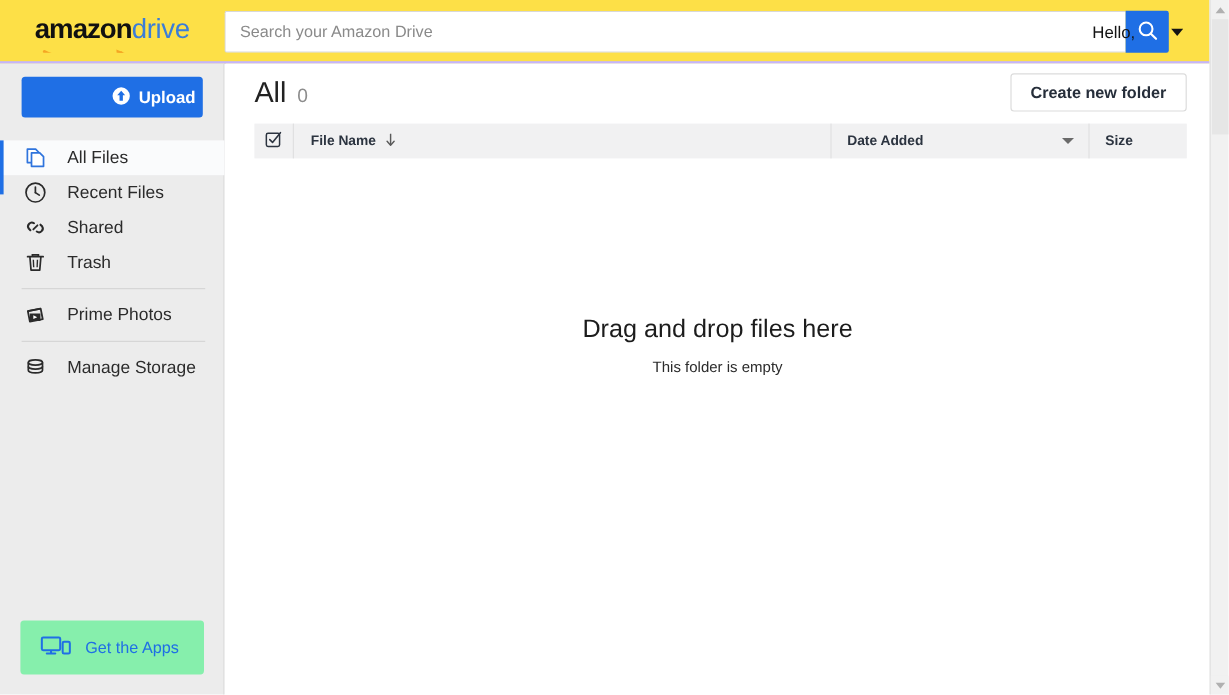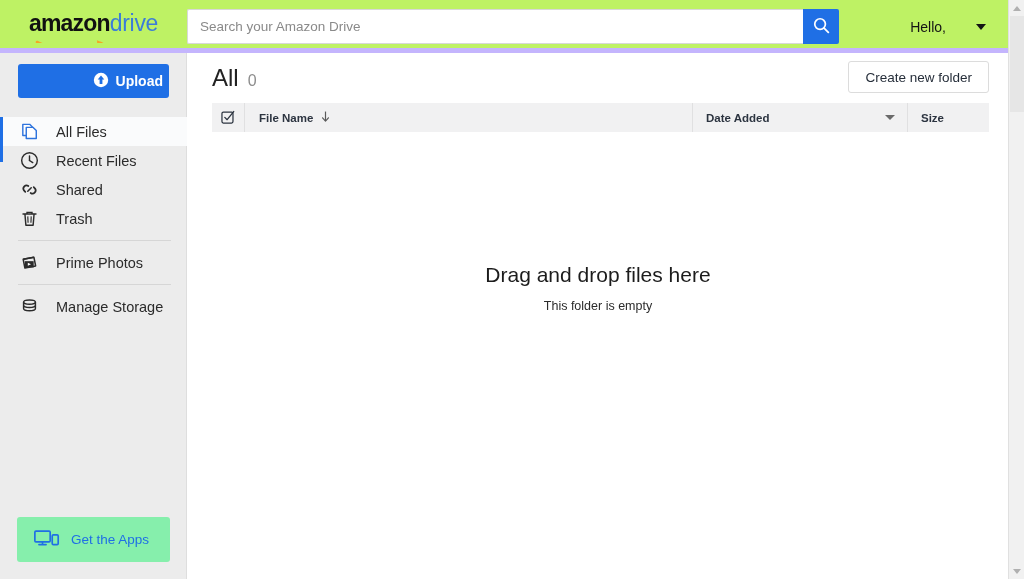--- a/index.html
+++ b/index.html
@@ -14,22 +14,22 @@
     position: relative;
     width: 1024px; height: 579px;
     overflow: hidden;
     background: #ffffff;
   }
 
   
   .topbar {
     position: absolute; top: 0; left: 0;
     width: 1008px; height: 53px;
-    background: #bef264;
-    border-bottom: 5px solid #c4b5fd;
+    background: #fde047;
+    border-bottom: 2px solid #c4b5fd;
     display: flex; align-items: center;
   }
   .logo-wrap {
     width: 187px; height: 53px;
     display: flex; align-items: center; justify-content: center;
     padding-bottom: 2px;
   }
   .logo {
     position: relative;
     font-size: 23px; font-weight: bold;
@@ -41,21 +41,21 @@
   .logo .lg-drive { color: #3b7dd8; font-weight: normal; letter-spacing: -0.3px;}
   .logo .swoosh {
     position: absolute;
     left: 6px; top: 19px;
     width: 78px; height: 12px;
     overflow: hidden;
   }
 
   .search-wrap {
     position: absolute; left: 187px; top: 9px;
-    width: 652px; height: 35px;
+    width: 787px; height: 35px;
     display: flex;
   }
   .search-input {
     flex: 1;
     height: 35px;
     border: 1px solid #d8d8d8;
     border-right: none;
     border-radius: 2px 0 0 2px;
     padding: 0 12px;
     font-size: 13.5px;
@@ -161,21 +161,21 @@
   .title-row { display: flex; align-items: baseline; gap: 9px; }
   .title-all { font-size: 24px; color: #222; }
   .title-count { font-size: 16px; color: #8d8d8d; }
   .create-folder-btn {
     position: absolute; right: 19px; top: 8px;
     height: 32px;
     padding: 0 16px;
     background: #ffffff;
     border: 1px solid #dcdcdc;
     border-radius: 3px;
-    font-size: 13.5px; font-weight: normal;
+    font-size: 13.5px; font-weight: bold;
     color: #262e3a;
     font-family: "Liberation Sans", sans-serif;
     cursor: pointer;
   }
 
   .table-head {
     margin: 0 19px 0 24px;
     height: 29px;
     display: flex;
     background: #f1f1f2;

